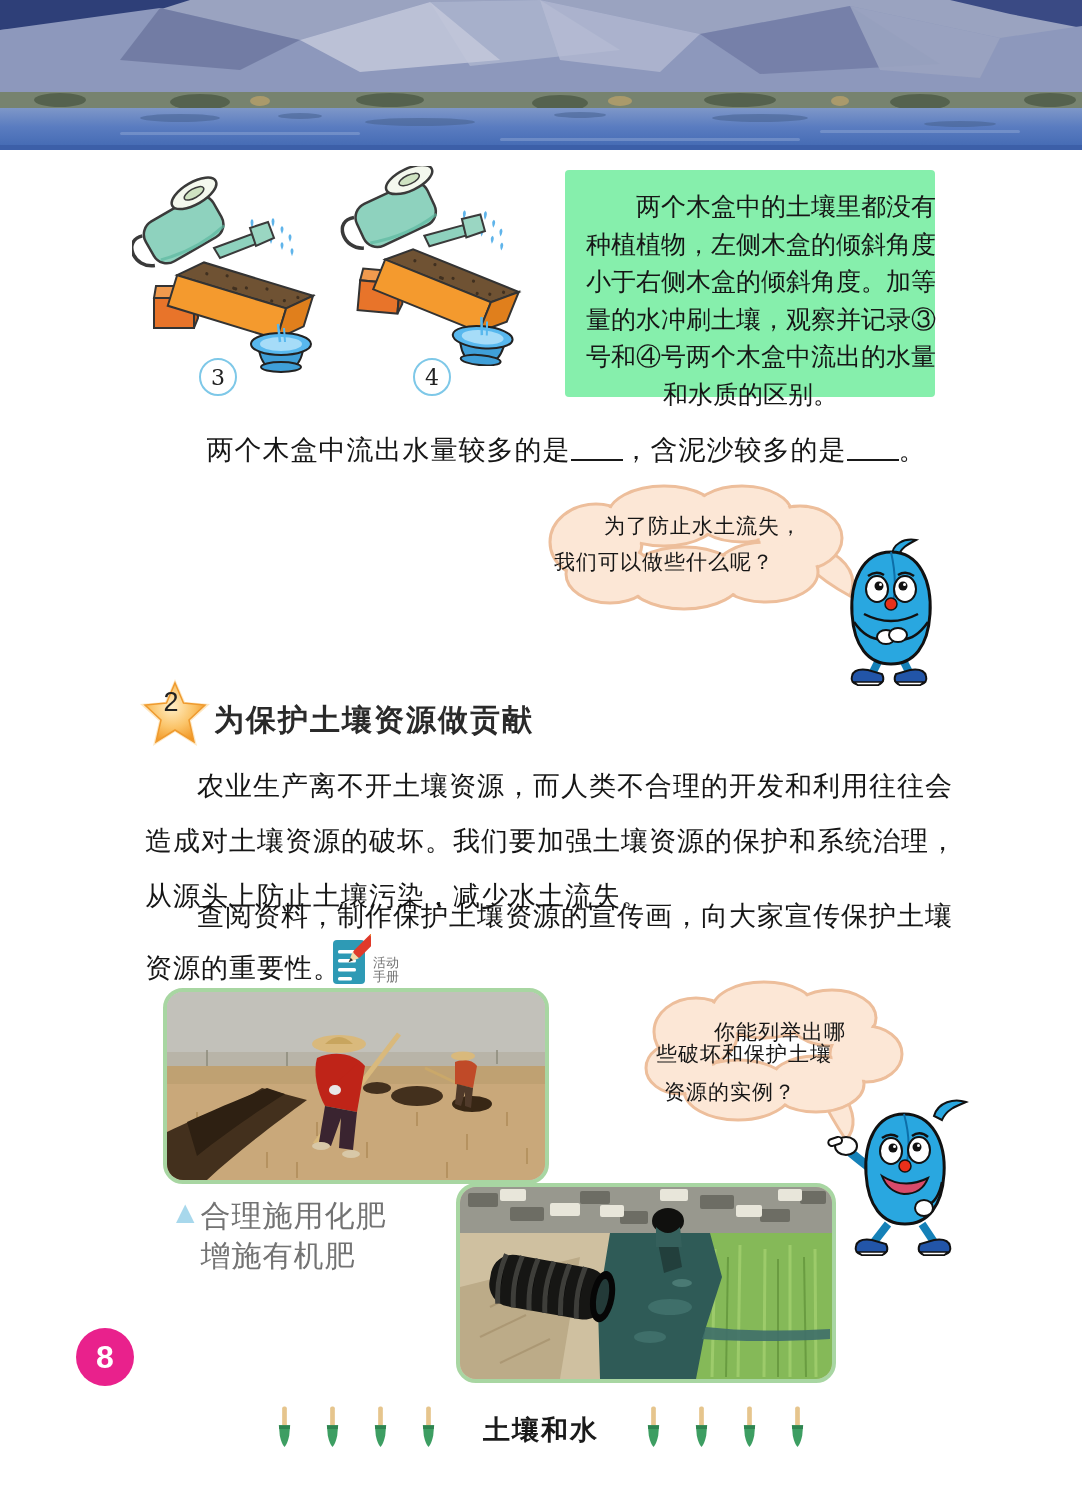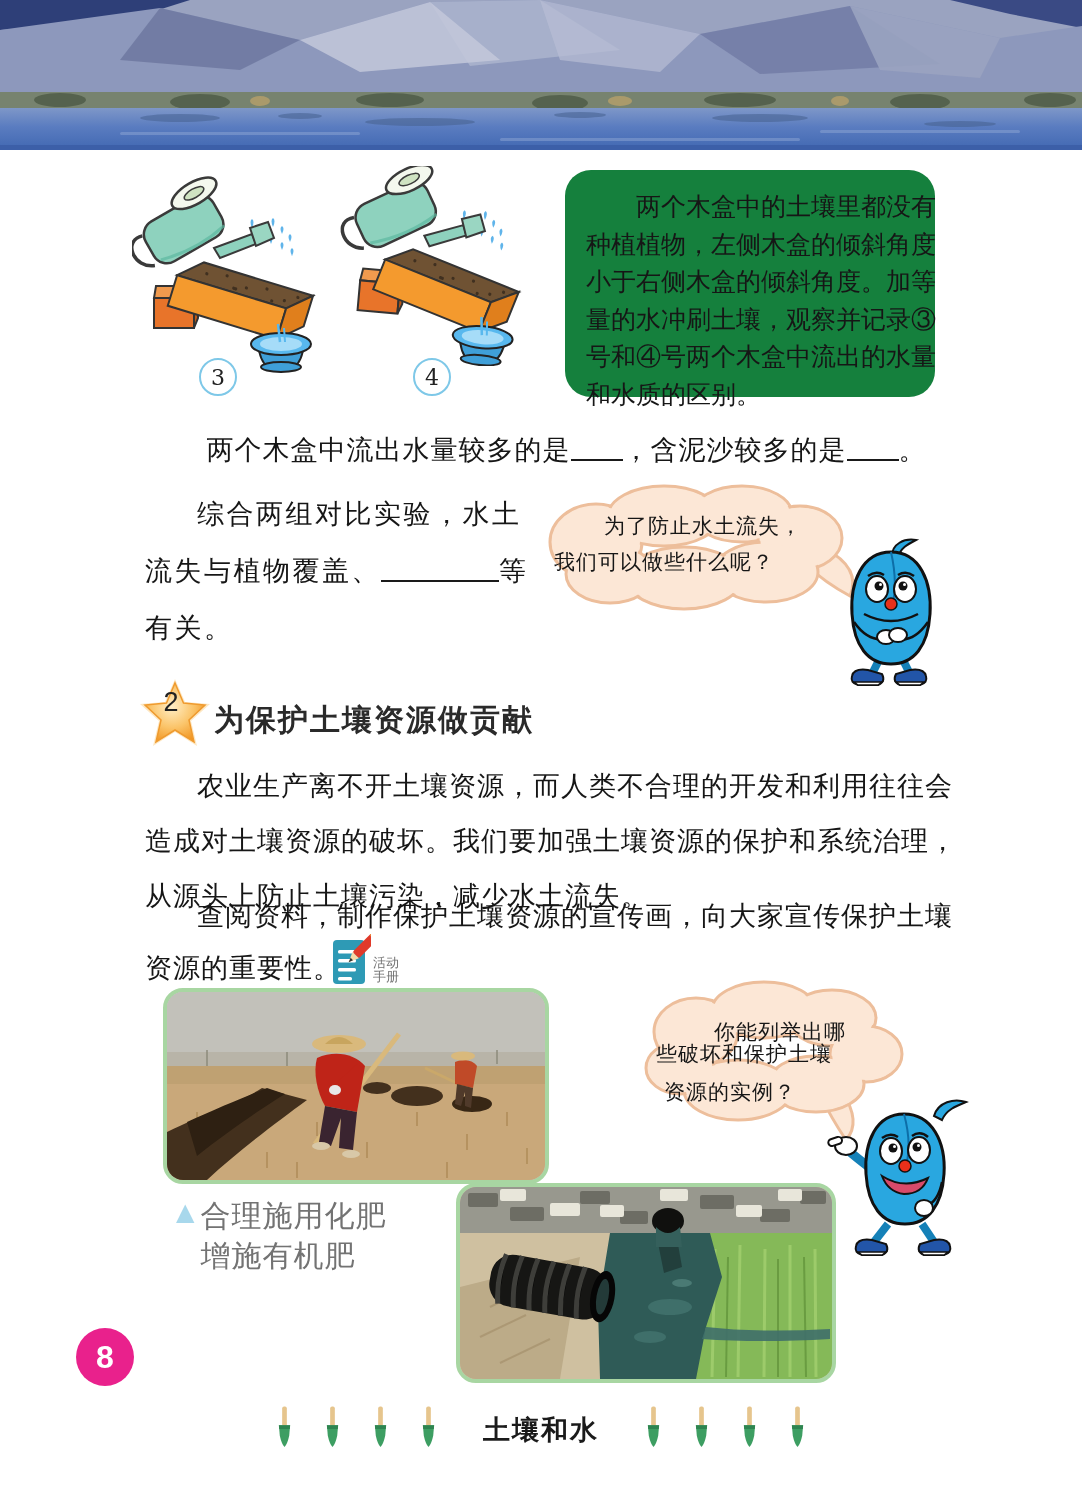--- a/index.html
+++ b/index.html
@@ -15,23 +15,23 @@
   
   .fig{width:205px;height:200px;}
   .fig-label{
     width:34px;height:34px;border:2px solid #7ec8e8;border-radius:50%;
     display:flex;align-items:center;justify-content:center;
     font-size:22px;color:#222;background:#fff;
   }
 
   
   .note-box{
-    left:565px;top:170px;width:370px;height:227px;background:#15803d;
-    border-radius:26px;padding:18px 20px 0 21px;box-sizing:border-box;
-    font-size:25px;line-height:37.5px;color:#161616;
+    left:565px;top:170px;width:370px;height:227px;background:#86efac;
+    border-radius:4px;padding:18px 20px 0 21px;box-sizing:border-box;
+    font-size:25px;line-height:37.5px;color:#161616;text-align:center;
   }
   .note-box .line{white-space:nowrap;}
   .note-box .line.indent{text-indent:50px;}
 
   
   .bodyline{font-size:27px;color:#161616;white-space:nowrap;letter-spacing:1px;}
   .indent2{text-indent:52px;}
   .blank{display:inline-block;border-bottom:2px solid #1a1a1a;height:24px;vertical-align:-2px;}
   .blank.sm{width:52px;}
   .blank.md{width:118px;}
@@ -274,27 +274,20 @@
     <div class="line">量的水冲刷土壤，观察并记录③</div>
     <div class="line">号和④号两个木盒中流出的水量</div>
     <div class="line">和水质的区别。</div>
   </div>
 
   <div class="abs bodyline" style="left:145px;top:432px;">
     <span class="indent2" style="display:inline-block;width:0;"></span>
     <span style="padding-left:52px;">两个木盒中流出水量较多的是</span><span class="blank sm"></span><span>，含泥沙较多的是</span><span class="blank sm"></span><span>。</span>
   </div>
 
-  <div class="abs summary" style="left:145px;top:496px;">
-    <div class="bodyline" style="padding-left:52px;height:57px;">综合两组对比实验，水土</div>
-    <div class="bodyline" style="height:57px;">
-      <span>流失与植物覆盖、</span><span class="blank md"></span><span>等</span>
-    </div>
-    <div class="bodyline">有关。</div>
-  </div>
 
   <div class="abs bubble" style="left:526px;top:476px;width:340px;height:140px;">
     <svg width="340" height="140" viewBox="0 0 340 140">
       <use href="#cloud1"></use>
     </svg>
     <div class="txt" style="left:78px;top:36px;">为了防止水土流失，</div>
     <div class="txt" style="left:28px;top:72px;">我们可以做些什么呢？</div>
   </div>
 
   <svg class="abs" style="left:838px;top:536px;" width="102" height="152" viewBox="0 0 102 152">

